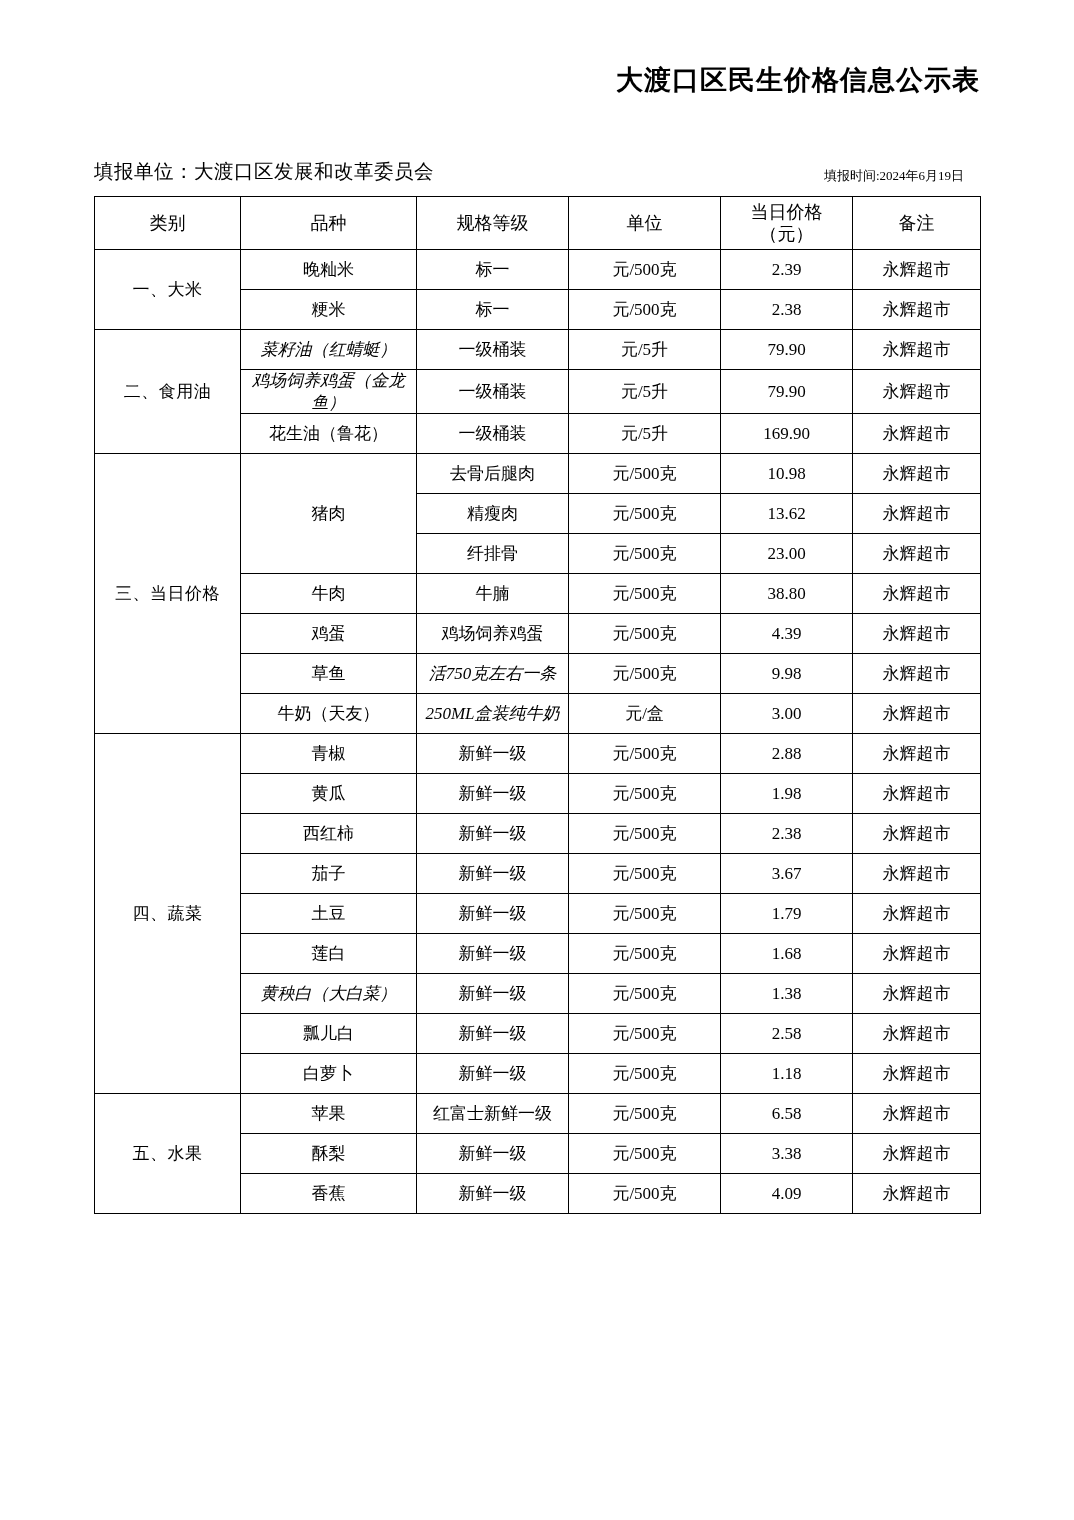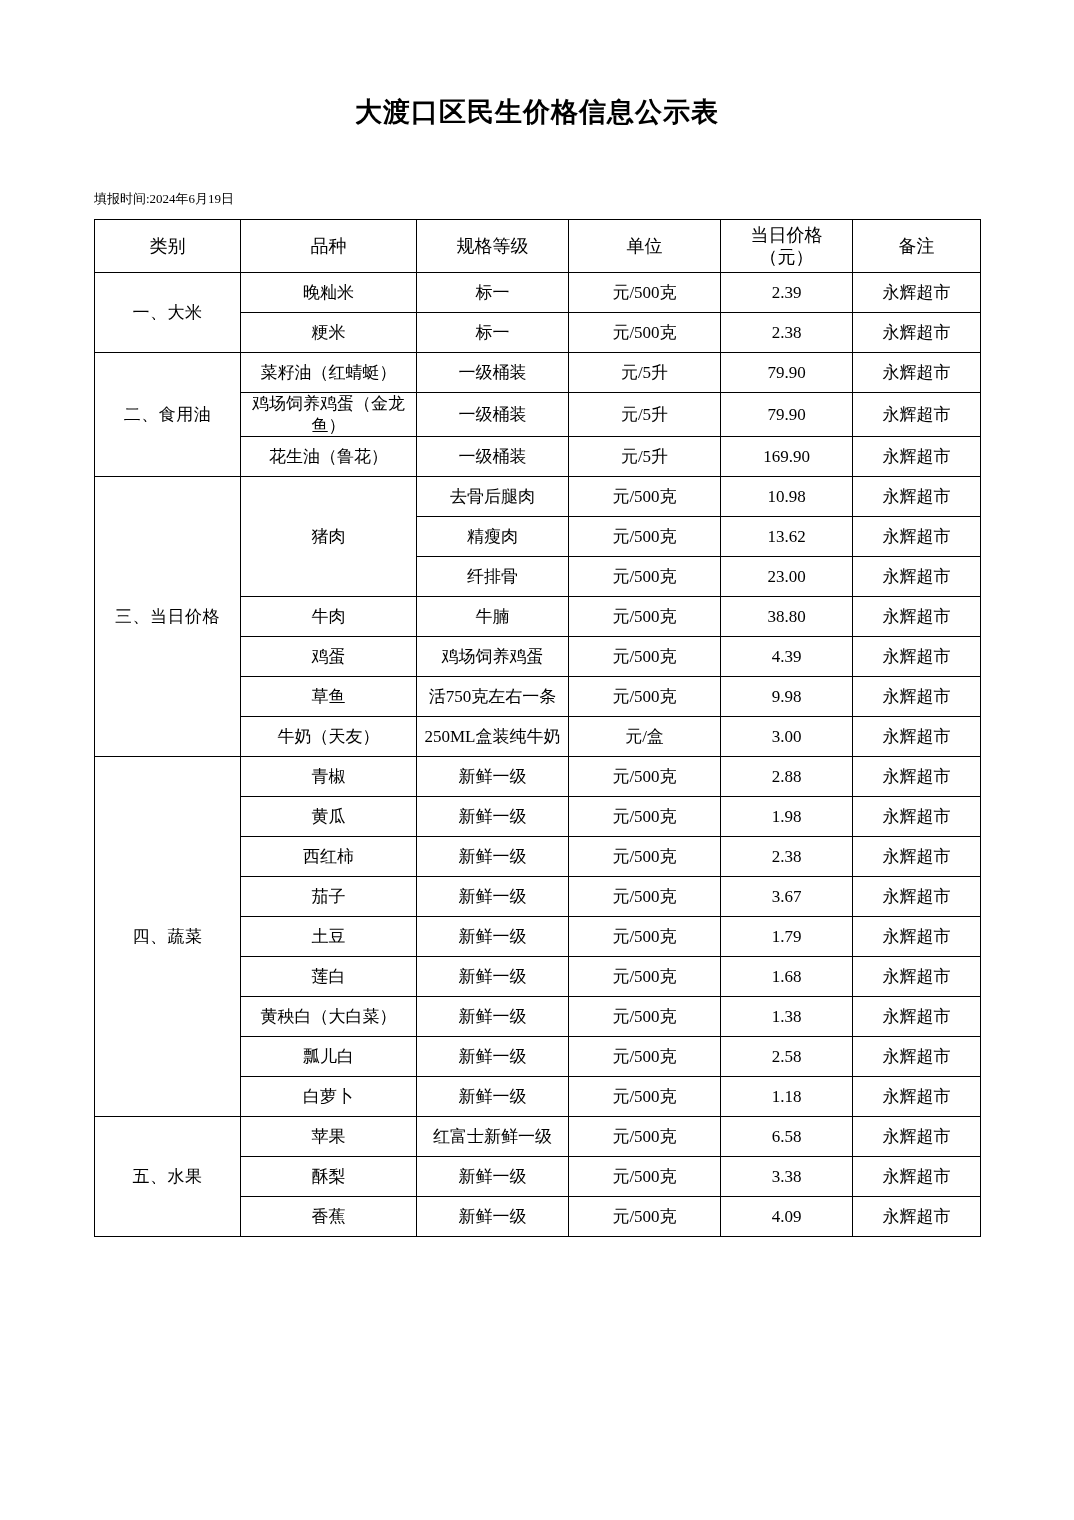--- a/index.html
+++ b/index.html
@@ -16,25 +16,25 @@
     overflow: hidden;
   }
   .page {
     width: 1074px;
     height: 1520px;
     box-sizing: border-box;
     padding: 0 94px;
     position: relative;
   }
   .doc-title {
-    text-align: center;
+    text-align: right;
     font-size: 27px;
     font-weight: bold;
     letter-spacing: 1px;
-    margin-top: 96px;
+    margin-top: 64px;
     margin-bottom: 0;
     line-height: 1.2;
   }
   .meta-row {
     display: flex;
     justify-content: space-between;
     align-items: flex-end;
     margin-top: 62px;
     margin-bottom: 11px;
     font-size: 19px;
@@ -75,31 +75,32 @@
   .col-spec  { width: 152px; }
   .col-unit  { width: 152px; }
   .col-price { width: 132px; }
   .col-note  { width: 128px; }
 
   .cat-cell {
     font-size: 18px;
     letter-spacing: 0.5px;
   }
   .small-text { font-size: 14.5px; }
-  .smaller-text { font-size: 13.5px; }
+  .smaller-text { font-size: 13.5px; font-style: italic; }
   .tall-row td { height: 55px; }
 </style>
 </head>
 <body>
 
 <div class="page">
 
   <div class="doc-title">大渡口区民生价格信息公示表</div>
 
   <div class="meta-row">
+    <div class="meta-left">填报单位：大渡口区发展和改革委员会</div>
     <div class="meta-right">填报时间:2024年6月19日</div>
   </div>
 
   <table class="price-table">
     <colgroup>
       <col class="col-cat">
       <col class="col-item">
       <col class="col-spec">
       <col class="col-unit">
       <col class="col-price">

